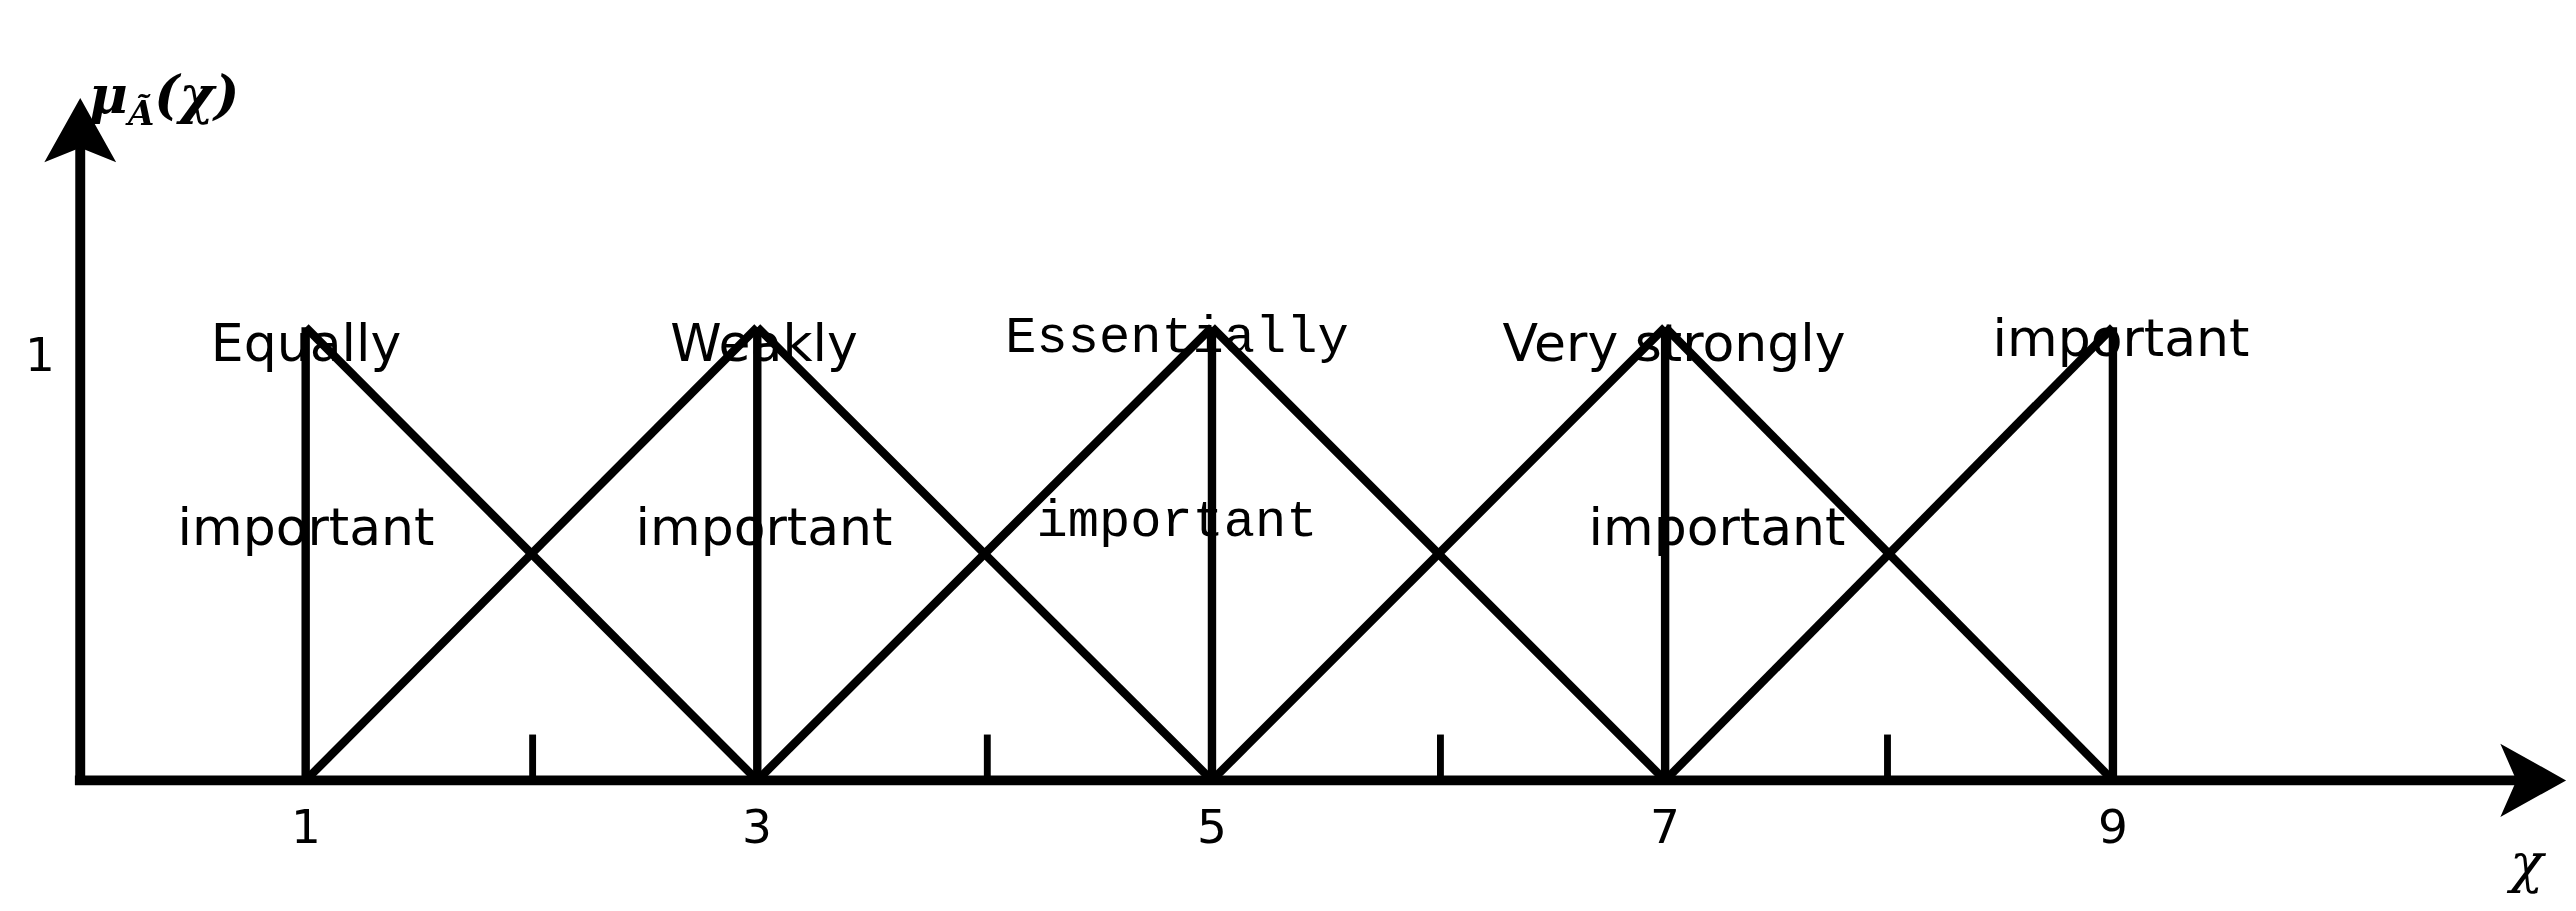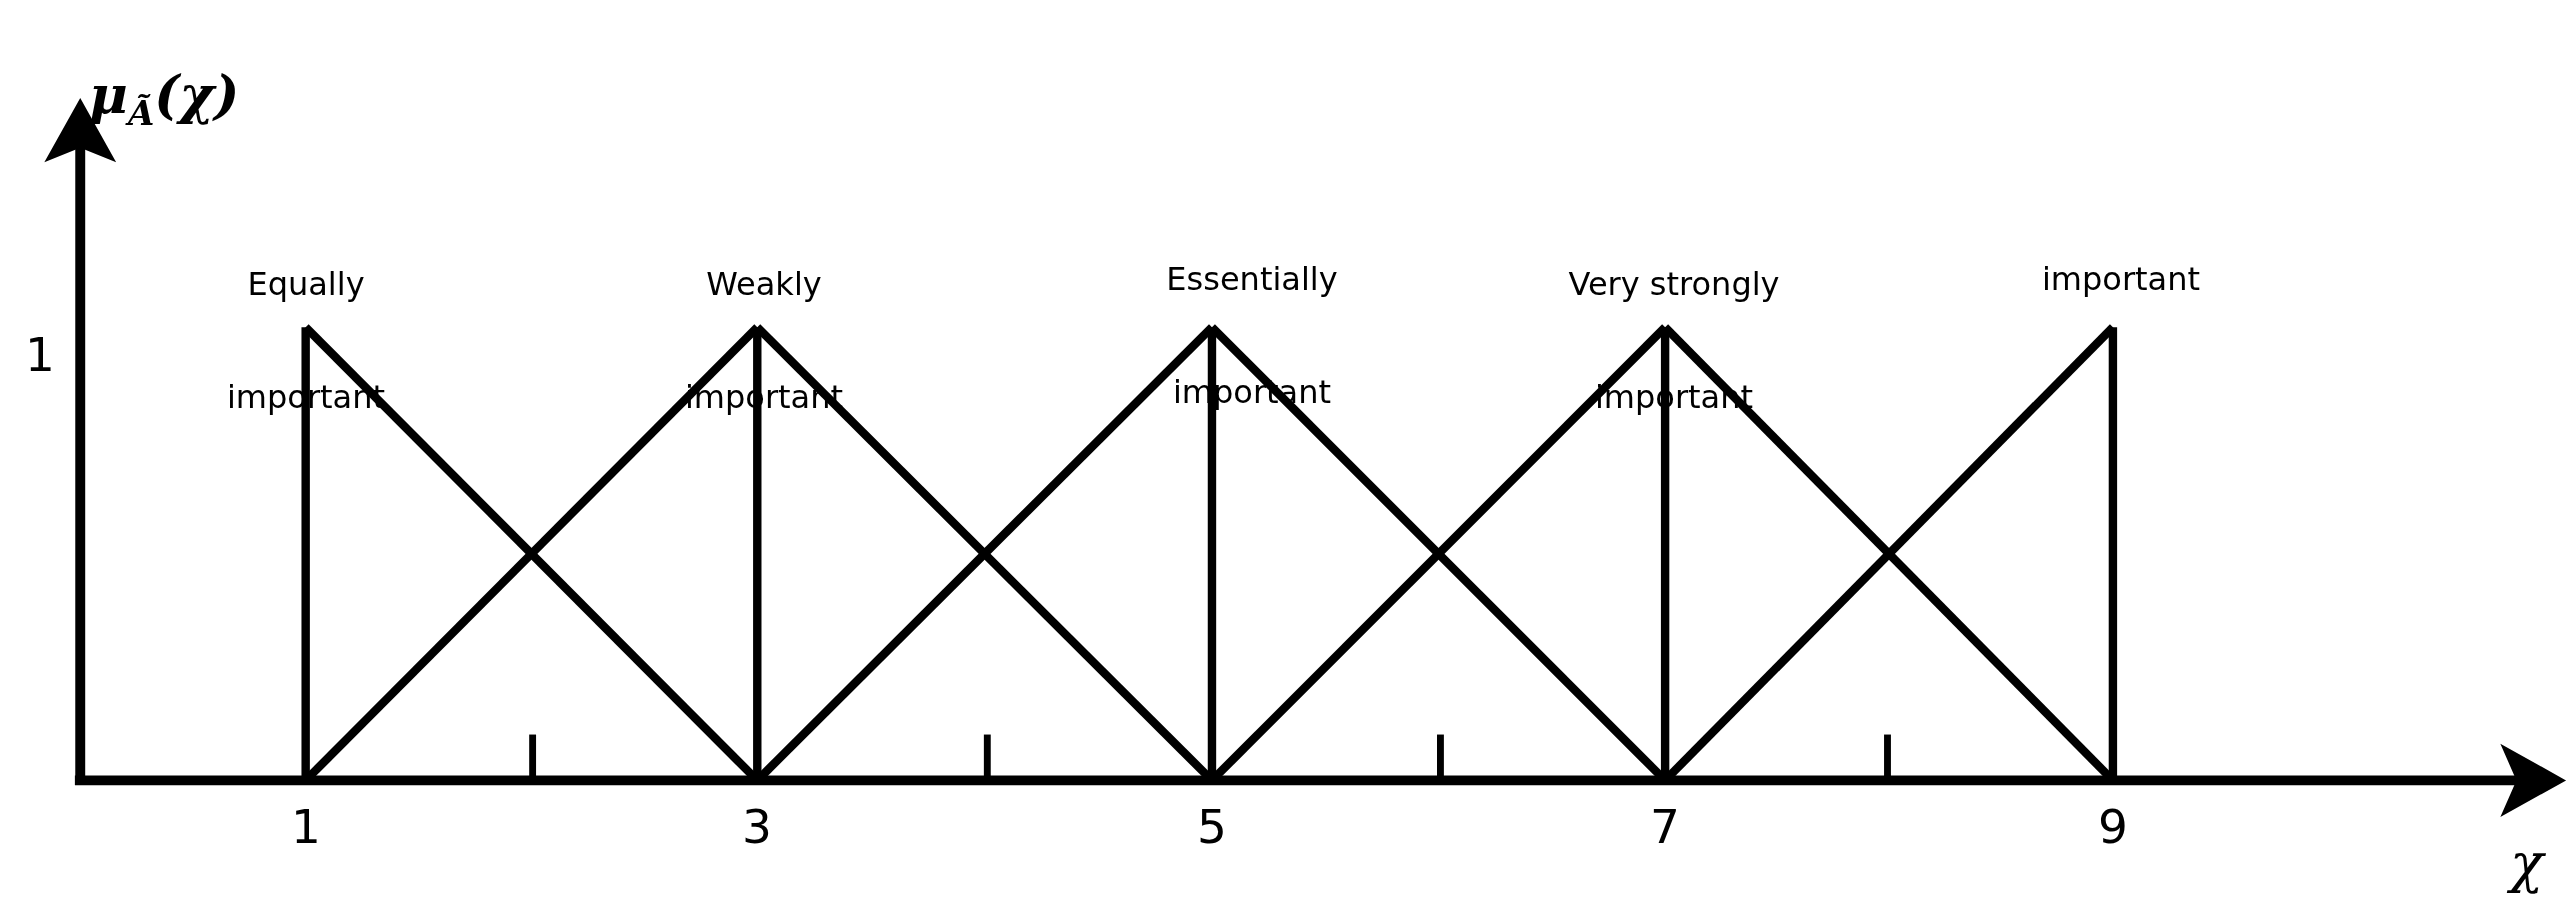--- a/index.html
+++ b/index.html
@@ -39,21 +39,21 @@
 
   .lbl {
     position: absolute;
     color: #000000;
     font-family: "DejaVu Sans", sans-serif;
     white-space: pre;
     line-height: 1.18;
     text-align: center;
   }
   .term-label {
-    font-size: 32px;
+    font-size: 52px;
     font-weight: 400;
     transform: translateX(-50%);
   }
   .tick-label {
     font-size: 47px;
     font-weight: 400;
     transform: translateX(-50%);
   }
   .y-tick-label {
     font-size: 47px;
@@ -150,26 +150,26 @@
   <div class="lbl term-label" style="left:306px; top:190px;">
     <div>Equally</div>
     <div>important</div>
   </div>
 
   <div class="lbl term-label" style="left:764px; top:190px;">
     <div>Weakly</div>
     <div>important</div>
   </div>
 
-  <div class="lbl term-label" style="left:1252px; top:185px;">
+  <div class="lbl term-label" style="left:1177px; top:185px;font-family:Liberation Mono, monospace;">
     <div>Essentially</div>
     <div>important</div>
   </div>
 
-  <div class="lbl term-label" style="left:1674px; top:190px;">
+  <div class="lbl term-label" style="left:1674px; top:190px;text-align:right;">
     <div>Very strongly</div>
     <div>important</div>
   </div>
 
   <div class="lbl term-label" style="left:2121px; top:185px;">
     <div>important</div>
   </div>
 
 </div>
 

